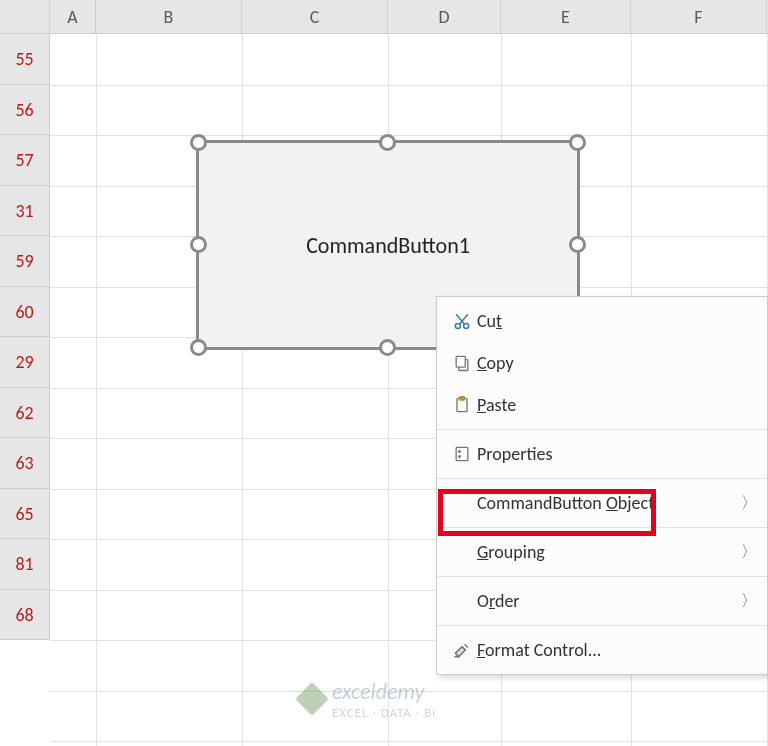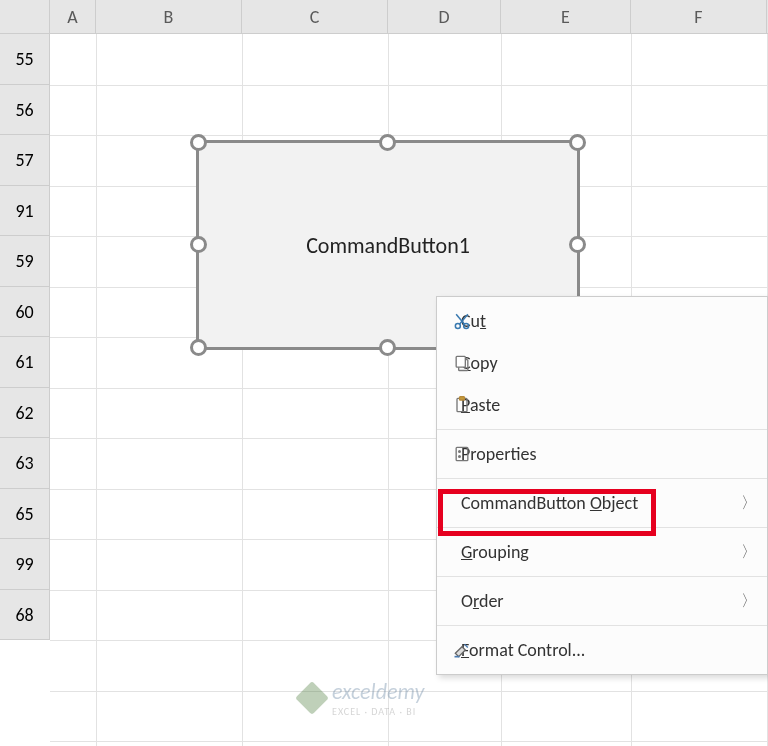--- a/index.html
+++ b/index.html
@@ -43,21 +43,21 @@
     
     .row-headers {
       position: absolute;
       top: 34px; left: 0;
       width: 50px;
     }
     .row-h {
       height: 50.5px;
       line-height: 50.5px;
       text-align: center;
-      color: #000000;
+      color: #b91c1c;
       background: #e6e6e6;
       border-right: 1px solid #cdcdcd;
       border-bottom: 1px solid #cdcdcd;
       font-size: 18px;
     }
 
     
     .grid {
       position: absolute;
       top: 34px; left: 50px; right: 0; bottom: 0;
@@ -115,21 +115,21 @@
       width: 332px;
       background: #fcfcfc;
       border: 1px solid #cccccc;
       box-shadow: 3px 3px 6px rgba(0,0,0,0.15);
       padding: 3px 0;
     }
     .menu-item {
       height: 42px;
       display: flex;
       align-items: center;
-      padding: 0 10px 0 24px;
+      padding: 0 10px 0 40px;
       position: relative;
       color: #333;
       font-size: 18px;
     }
     .menu-item .icon {
       position: absolute;
       left: 14px;
       width: 22px; height: 22px;
       display: flex;
       align-items: center;
@@ -174,21 +174,21 @@
       background: #4a7a3a;
       transform: rotate(45deg);
       border-radius: 3px;
     }
     .watermark .wm-main {
       font-size: 22px;
       font-style: italic;
       font-weight: 500;
     }
     .watermark .wm-sub {
-      font-size: 10px;
+      font-size: 13px;
       letter-spacing: 1px;
       color: #888;
     }
 
     
     .icon svg { width: 20px; height: 20px; }
   </style>
 </head>
 <body>
 
@@ -199,28 +199,28 @@
   <div class="col-h col-C">C</div>
   <div class="col-h col-D">D</div>
   <div class="col-h col-E">E</div>
   <div class="col-h col-F">F</div>
 </div>
 
 <div class="row-headers">
   <div class="row-h">55</div>
   <div class="row-h">56</div>
   <div class="row-h">57</div>
-  <div class="row-h">91</div>
+  <div class="row-h">31</div>
   <div class="row-h">59</div>
   <div class="row-h">60</div>
-  <div class="row-h">61</div>
+  <div class="row-h">29</div>
   <div class="row-h">62</div>
   <div class="row-h">63</div>
   <div class="row-h">65</div>
-  <div class="row-h">99</div>
+  <div class="row-h">81</div>
   <div class="row-h">68</div>
 </div>
 
 <div class="grid">
   <div class="gridline-v" style="left:46px"></div>
   <div class="gridline-v" style="left:192px"></div>
   <div class="gridline-v" style="left:338px"></div>
   <div class="gridline-v" style="left:451px"></div>
   <div class="gridline-v" style="left:581px"></div>
   <div class="gridline-v" style="left:717px"></div>

